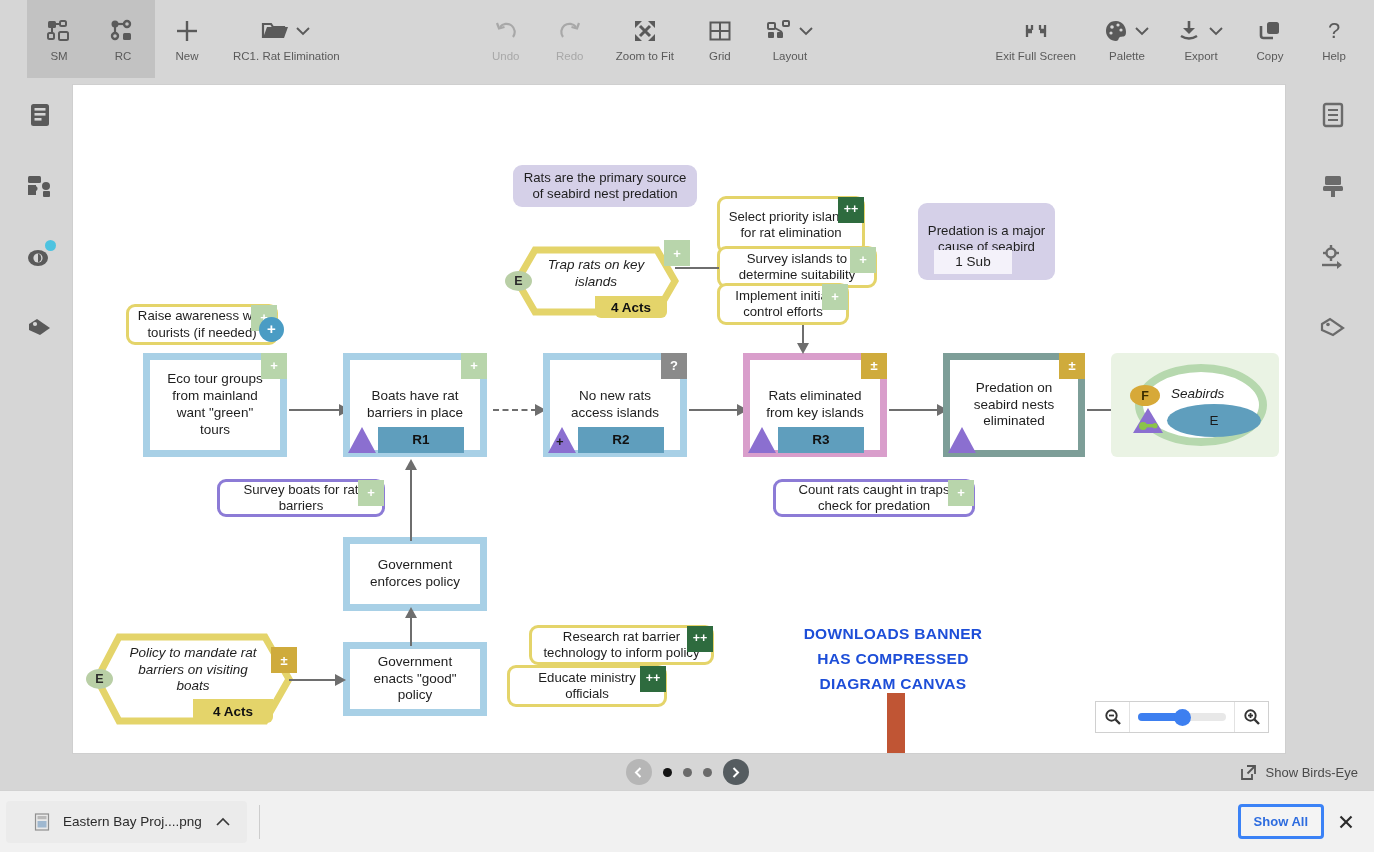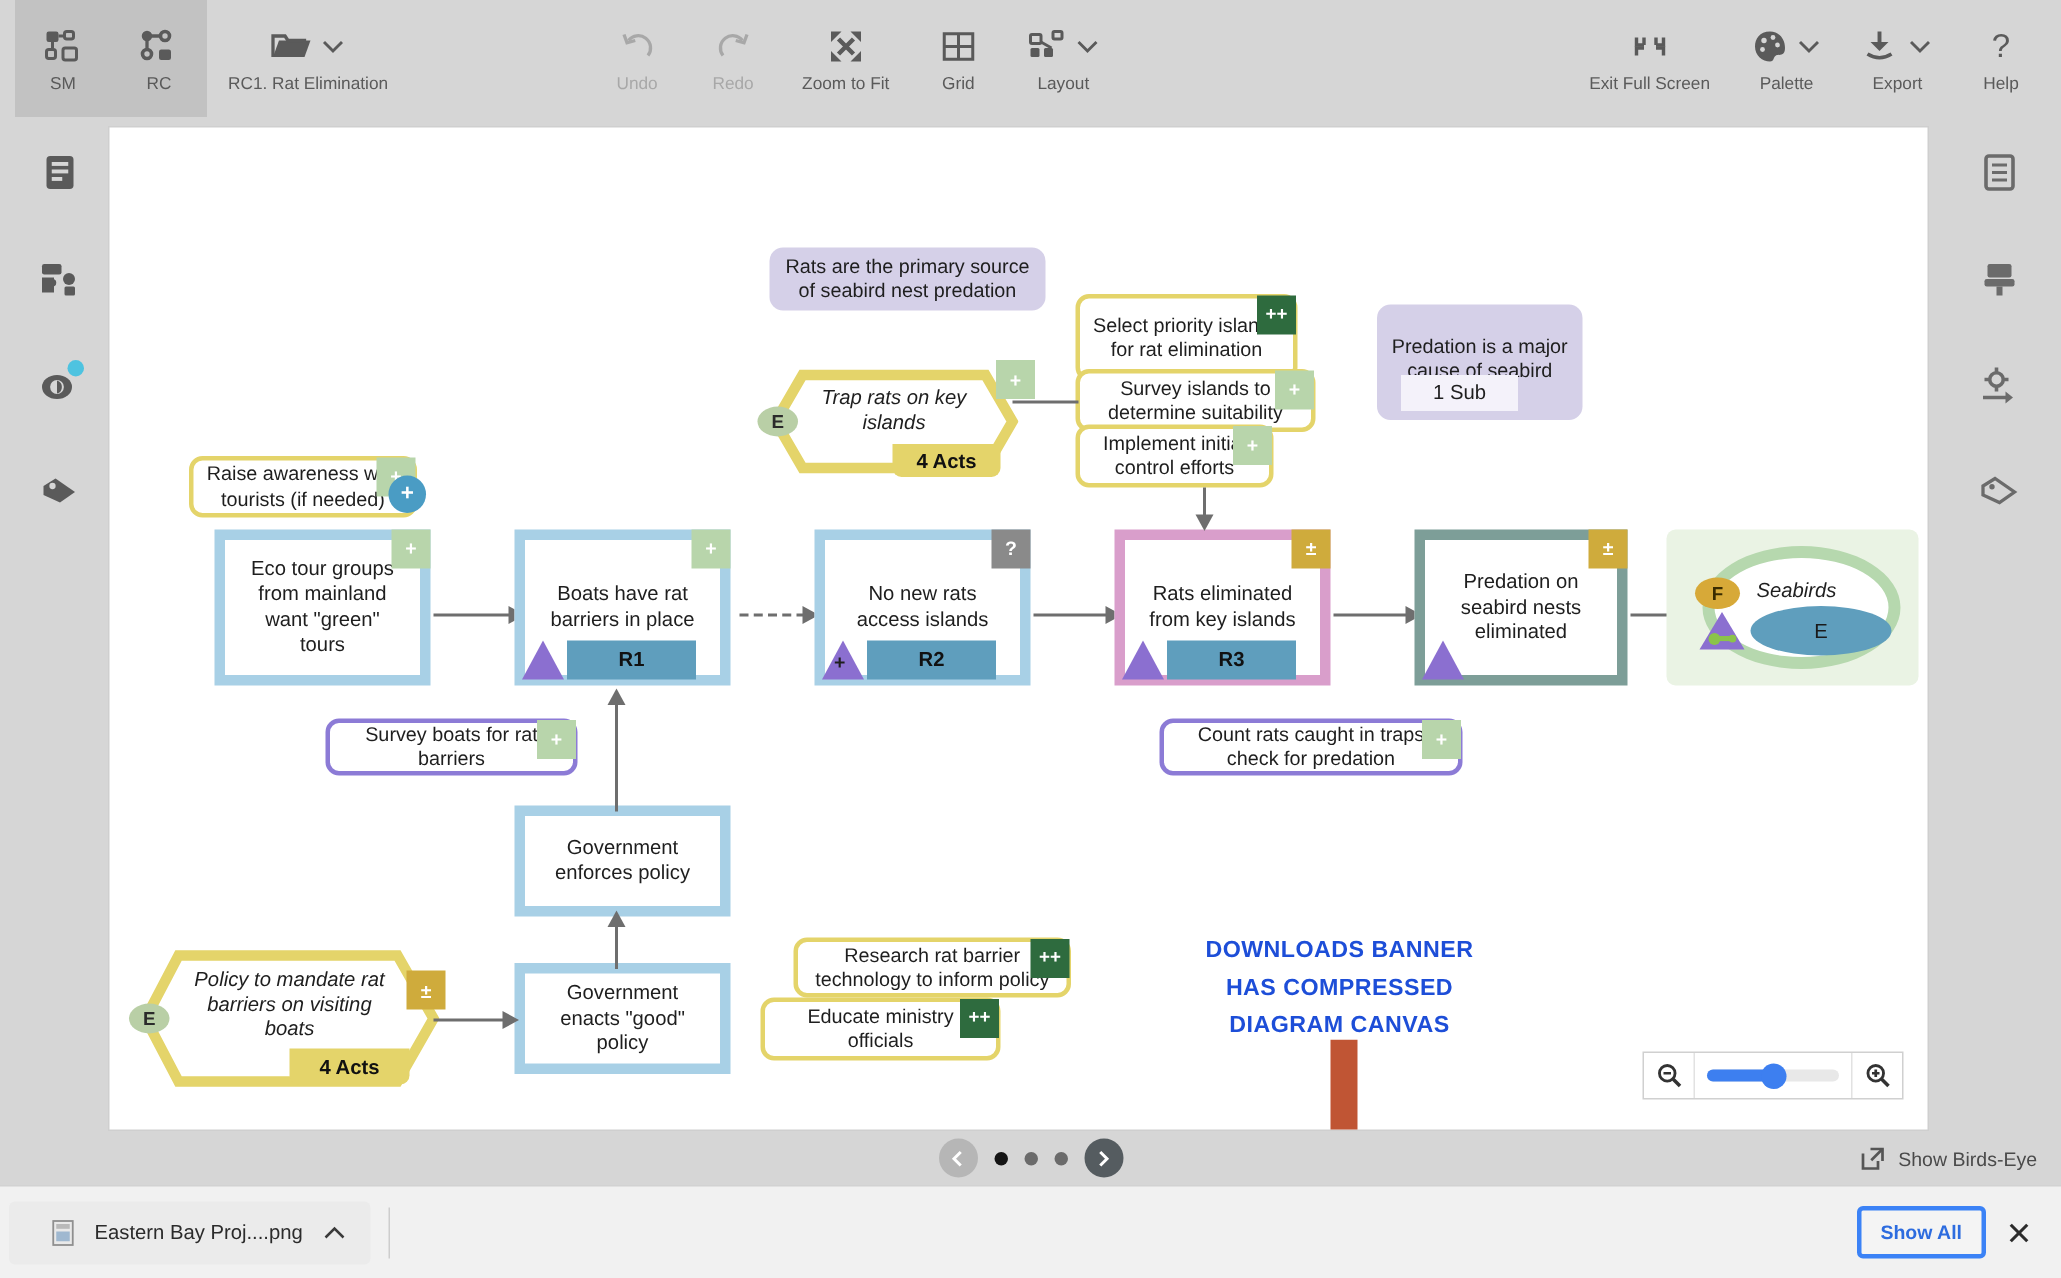--- a/index.html
+++ b/index.html
@@ -235,21 +235,21 @@
     font-size: 13px; color: #2d6cdf; font-weight: 600; background: #f4f4f4;
   }
 </style>
 </head>
 <body>
 
 <div id="app">
 
   <div class="toolbar">
 
-    <div class="tb-item active" style="margin-left:10px;">
+    <div class="tb-item active" style="margin-left:27px;">
       <span class="tb-ico">
         <svg width="26" height="26" viewBox="0 0 26 26">
           <rect x="2" y="3" width="8" height="7" rx="1.5" fill="#5a5a5a"></rect>
           <rect x="14" y="3" width="6" height="5" rx="1.5" fill="none" stroke="#5a5a5a" stroke-width="2"></rect>
           <rect x="2" y="15" width="6" height="6" rx="1.5" fill="none" stroke="#5a5a5a" stroke-width="2"></rect>
           <rect x="13" y="14" width="9" height="8" rx="1.5" fill="none" stroke="#5a5a5a" stroke-width="2"></rect>
           <line x1="10" y1="6" x2="14" y2="6" stroke="#5a5a5a" stroke-width="2"></line>
           <line x1="6" y1="10" x2="6" y2="15" stroke="#5a5a5a" stroke-width="2"></line>
         </svg>
       </span>
@@ -263,20 +263,29 @@
           <circle cx="17" cy="6" r="3" fill="none" stroke="#5a5a5a" stroke-width="2.4"></circle>
           <circle cx="5" cy="18" r="3" fill="none" stroke="#5a5a5a" stroke-width="2.4"></circle>
           <rect x="13" y="15" width="8" height="7" rx="1.5" fill="#5a5a5a"></rect>
           <line x1="8" y1="6" x2="14" y2="6" stroke="#5a5a5a" stroke-width="2.2"></line>
           <line x1="5" y1="9" x2="5" y2="15" stroke="#5a5a5a" stroke-width="2.2"></line>
         </svg>
       </span>
       <span class="tb-lbl">RC</span>
     </div>
 
+    <div class="tb-item">
+      <span class="tb-ico">
+        <svg width="26" height="26" viewBox="0 0 26 26">
+          <line x1="13" y1="3" x2="13" y2="23" stroke="#5a5a5a" stroke-width="2.4"></line>
+          <line x1="3" y1="13" x2="23" y2="13" stroke="#5a5a5a" stroke-width="2.4"></line>
+        </svg>
+      </span>
+      <span class="tb-lbl">New</span>
+    </div>
 
     <div class="tb-item wide">
       <span class="tb-ico tb-row">
         <svg width="30" height="24" viewBox="0 0 30 24">
           <path d="M2 19 L6 8 L27 8 L23 19 Z" fill="#5a5a5a"></path>
           <path d="M2 19 L2 5 L10 5 L12 8 L23 8 L23 10" fill="none" stroke="#5a5a5a" stroke-width="2.2"></path>
         </svg>
         <svg width="16" height="12" viewBox="0 0 16 12">
           <path d="M2 3 L8 9 L14 3" fill="none" stroke="#5a5a5a" stroke-width="1.9"></path>
         </svg>
@@ -380,20 +389,29 @@
           <path d="M5 9 L11 15 L17 9" fill="#5a5a5a"></path>
           <path d="M3 17 Q11 22 19 17" fill="none" stroke="#5a5a5a" stroke-width="2.4"></path>
         </svg>
         <svg width="16" height="12" viewBox="0 0 16 12">
           <path d="M2 3 L8 9 L14 3" fill="none" stroke="#5a5a5a" stroke-width="1.9"></path>
         </svg>
       </span>
       <span class="tb-lbl">Export</span>
     </div>
 
+    <div class="tb-item">
+      <span class="tb-ico">
+        <svg width="26" height="26" viewBox="0 0 26 26">
+          <rect x="10" y="4" width="12" height="12" rx="2.5" fill="#5a5a5a"></rect>
+          <path d="M16 20 L6.5 20 A2.5 2.5 0 0 1 4 17.5 L4 8" fill="none" stroke="#5a5a5a" stroke-width="2.6"></path>
+        </svg>
+      </span>
+      <span class="tb-lbl">Copy</span>
+    </div>
 
     <div class="tb-item" style="margin-right:8px;">
       <span class="tb-ico">
         <svg width="26" height="26" viewBox="0 0 26 26">
           <text x="13" y="20" font-size="22" font-family="Liberation Sans, sans-serif" fill="#5a5a5a" text-anchor="middle">?</text>
         </svg>
       </span>
       <span class="tb-lbl">Help</span>
     </div>
   </div>

